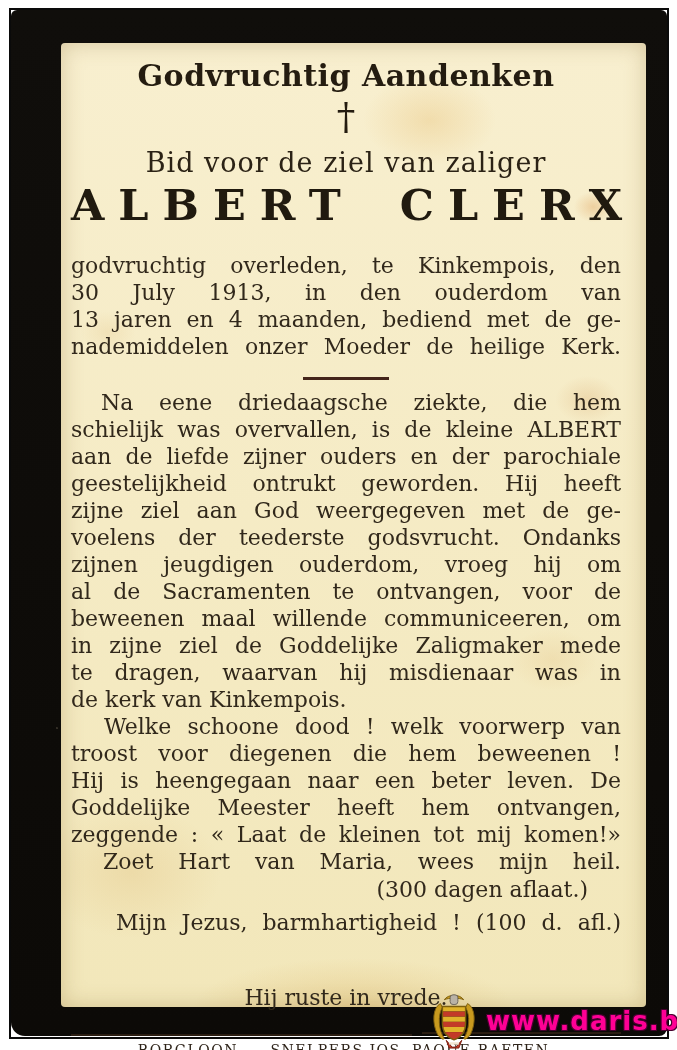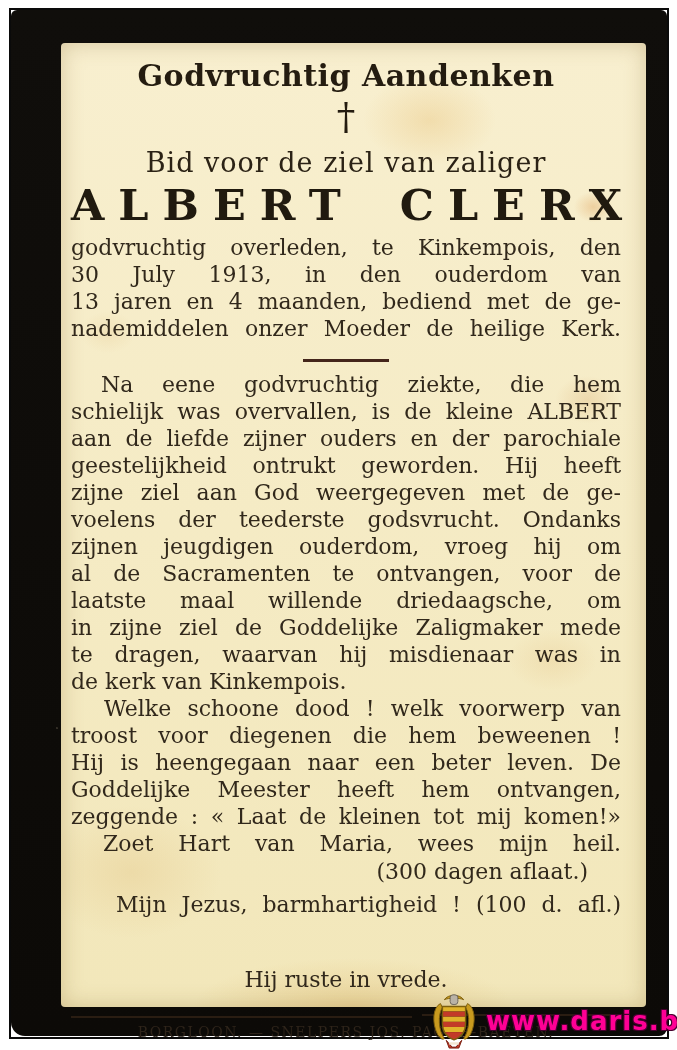--- a/index.html
+++ b/index.html
@@ -33,21 +33,21 @@
      color:#30271b; padding:8px; box-sizing:border-box;}
   .content{position:absolute;left:10px;right:25px;top:0;}
   .c{text-align:center;}
   .memorial-title{margin-top:16px;font-size:30px;font-weight:bold;color:#241c10;letter-spacing:.5px;line-height:34px;}
   .cross{font-size:37px;line-height:44px;margin-top:2px;color:#241c10;}
   .invocation{font-size:27px;line-height:32px;margin-top:8px;letter-spacing:1px;color:#2b2215;}
   .deceased-name{font-size:43px;font-weight:bold;line-height:48px;margin-top:2px;letter-spacing:14px;word-spacing:16px;
      white-space:nowrap;color:#201a0f;}
   .body-line{font-size:22px;line-height:27px;color:#31281b;}
   .j{text-align:justify;text-align-last:justify;}
-  .intro{margin-top:5px;}
+  .intro{margin-top:23px;}
   .divider{width:86px;height:3px;background:#44251a;margin:17px auto 9px auto;}
   .ind30{text-indent:30px;}
   .ind33{text-indent:33px;}
   .ind45{text-indent:45px;}
   .prayer-zoet{text-indent:32px;}
   .prayer-300{text-align:right;padding-right:33px;}
   .prayer-mijn{margin-top:5px;}
   .prayer-line{font-size:22px;line-height:28px;color:#31281b;}
   .rest{text-align:center;margin-top:47px;}
   .footer-rule{display:flex;margin-top:22px;align-items:center;}
@@ -81,29 +81,29 @@
         <div class="intro">
           <div class="body-line j">godvruchtig overleden, te Kinkempois, den</div>
           <div class="body-line j">30 July 1913, in den ouderdom van</div>
           <div class="body-line j">13 jaren en 4 maanden, bediend met de ge-</div>
           <div class="body-line j">nademiddelen onzer Moeder de heilige Kerk.</div>
         </div>
 
         <div class="divider"></div>
 
         <div>
-          <div class="body-line j ind30">Na eene godvruchtig ziekte, die hem</div>
+          <div class="body-line j ind30">Na eene driedaagsche ziekte, die hem</div>
           <div class="body-line j">schielijk was overvallen, is de kleine ALBERT</div>
           <div class="body-line j">aan de liefde zijner ouders en der parochiale</div>
           <div class="body-line j">geestelijkheid ontrukt geworden. Hij heeft</div>
           <div class="body-line j">zijne ziel aan God weergegeven met de ge-</div>
           <div class="body-line j">voelens der teederste godsvrucht. Ondanks</div>
           <div class="body-line j">zijnen jeugdigen ouderdom, vroeg hij om</div>
           <div class="body-line j">al de Sacramenten te ontvangen, voor de</div>
-          <div class="body-line j">laatste maal willende driedaagsche, om</div>
+          <div class="body-line j">beweenen maal willende communiceeren, om</div>
           <div class="body-line j">in zijne ziel de Goddelijke Zaligmaker mede</div>
           <div class="body-line j">te dragen, waarvan hij misdienaar was in</div>
           <div class="body-line">de kerk van Kinkempois.</div>
         </div>
 
         <div>
           <div class="body-line j ind33">Welke schoone dood ! welk voorwerp van</div>
           <div class="body-line j">troost voor diegenen die hem beweenen !</div>
           <div class="body-line j">Hij is heengegaan naar een beter leven. De</div>
           <div class="body-line j">Goddelijke Meester heeft hem ontvangen,</div>

